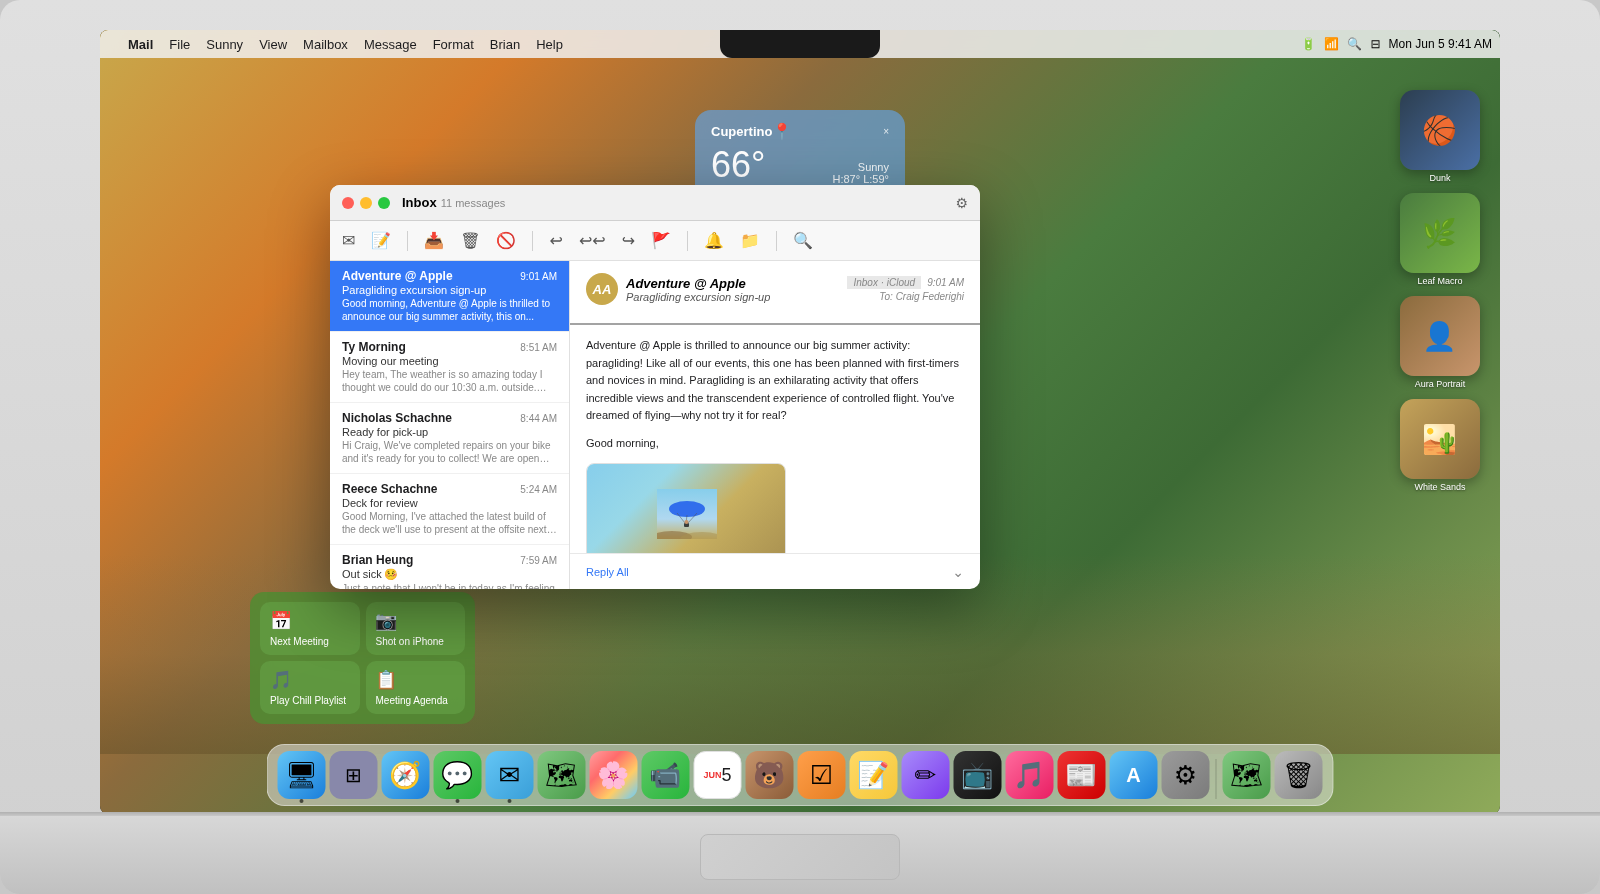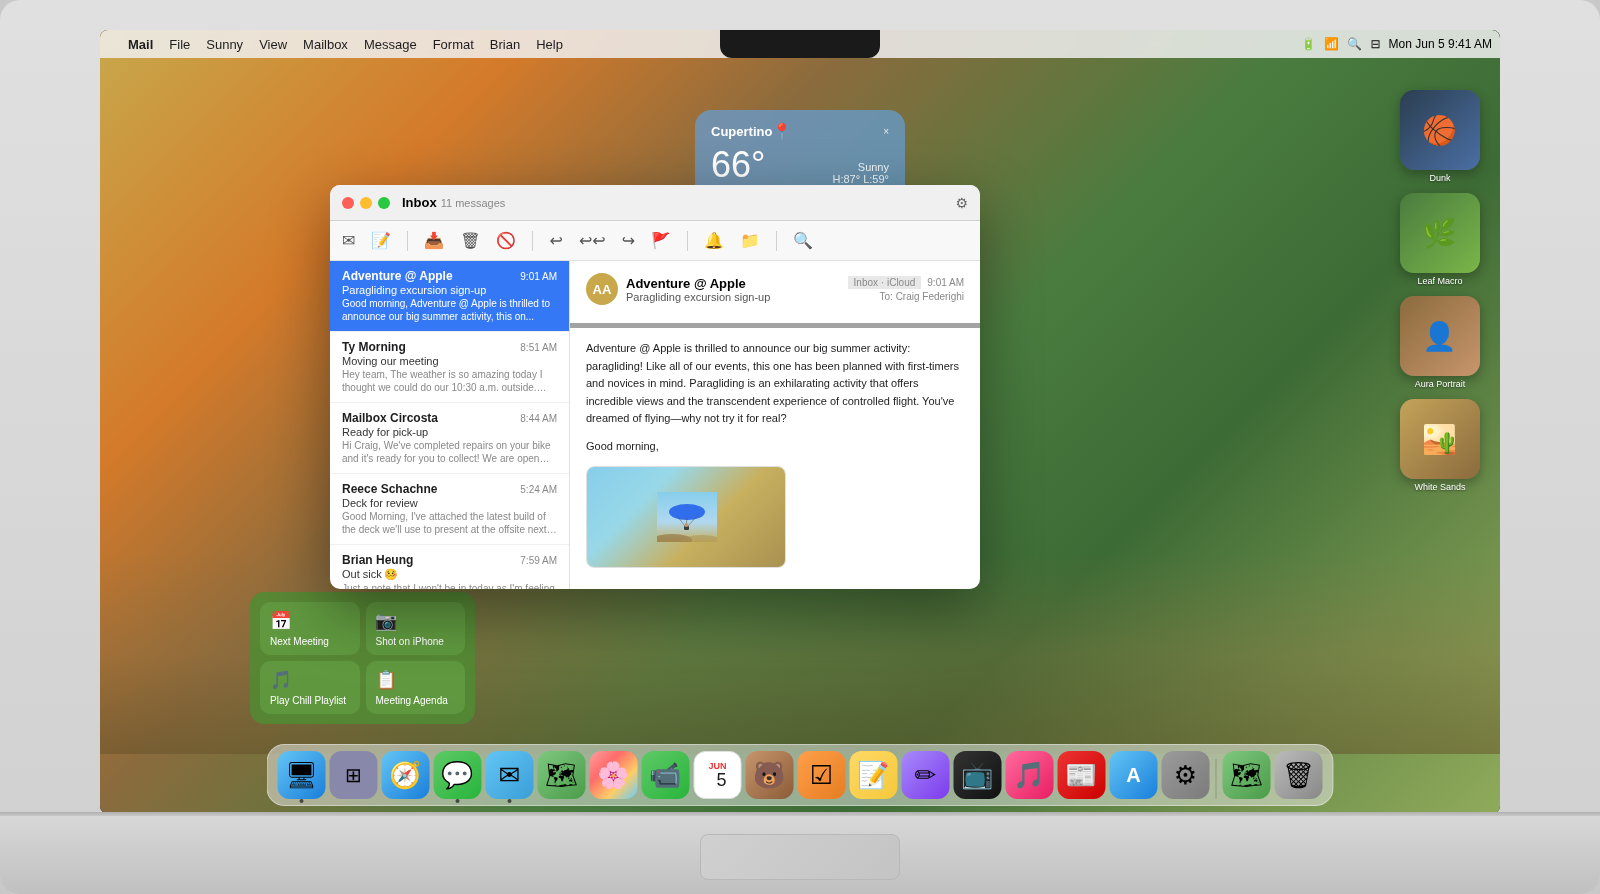--- a/index.html
+++ b/index.html
@@ -300,22 +300,23 @@
     
     .email-detail {
       flex: 1;
       display: flex;
       flex-direction: column;
       overflow: hidden;
     }
 
     .email-header {
       padding: 12px 16px;
-      border-bottom: 5px solid #a3a3a3;
+      border-bottom: 2px solid #a3a3a3;
       flex-shrink: 0;
+      font-style: italic;
     }
 
     .email-header-row1 {
       display: flex;
       align-items: center;
       gap: 8px;
       margin-bottom: 6px;
     }
 
     .sender-avatar {
@@ -726,21 +727,21 @@
               <div class="msg-row1">
                 <span class="msg-sender">Ty Morning</span>
                 <span class="msg-time">8:51 AM</span>
               </div>
               <div class="msg-subject">Moving our meeting</div>
               <div class="msg-preview">Hey team, The weather is so amazing today I thought we could do our 10:30 a.m. outside. Let's meet just outside the cafeteria...</div>
             </div>
 
             <div class="message-item">
               <div class="msg-row1">
-                <span class="msg-sender">Mailbox Circosta</span>
+                <span class="msg-sender">Nicholas Schachne</span>
                 <span class="msg-time">8:44 AM</span>
               </div>
               <div class="msg-subject">Ready for pick-up</div>
               <div class="msg-preview">Hi Craig, We've completed repairs on your bike and it's ready for you to collect! We are open until 6:00 p.m. every night this...</div>
             </div>
 
             <div class="message-item">
               <div class="msg-row1">
                 <span class="msg-sender">Reece Schachne</span>
                 <span class="msg-time">5:24 AM</span>
@@ -818,20 +819,24 @@
 
                     <ellipse cx="15" cy="48" rx="20" ry="6" fill="#8b6b3d" opacity="0.6"></ellipse>
                     <ellipse cx="45" cy="50" rx="22" ry="7" fill="#a89050" opacity="0.5"></ellipse>
                   </svg>
                 </div>
 
               </div>
 
             </div>
 
+            <div class="email-reply-bar">
+              <span class="reply-all-btn">Reply All</span>
+              <span style="margin-left:auto; font-size:14px; color:#888;">⌄</span>
+            </div>
           </div>
 
         </div>
       </div>
 
       <div class="handoff-panel">
         <div class="handoff-item">
           <span class="handoff-icon">📅</span>
           <span class="handoff-label">Next Meeting</span>
         </div>
@@ -880,21 +885,21 @@
 
         <div class="dock-item photos-bg">
           <span>🌸</span>
         </div>
 
         <div class="dock-item facetime-bg">
           <span>📹</span>
         </div>
 
         <div class="dock-item" style="background:white; border:1px solid #e0e0e0;">
-          <div style="display:flex;flex-direction:column;align-items:flex-end;font-size:10px;">
+          <div style="display:flex;flex-direction:row;align-items:center;font-size:10px;">
             <span style="color:#e33;font-size:9px;font-weight:700;">JUN</span>
             <span style="color:#1d1d1f;font-size:18px;font-weight:300;line-height:1;">5</span>
           </div>
         </div>
 
         <div class="dock-item bear-bg">
           <span>🐻</span>
         </div>
 
         <div class="dock-item reminders-bg">

